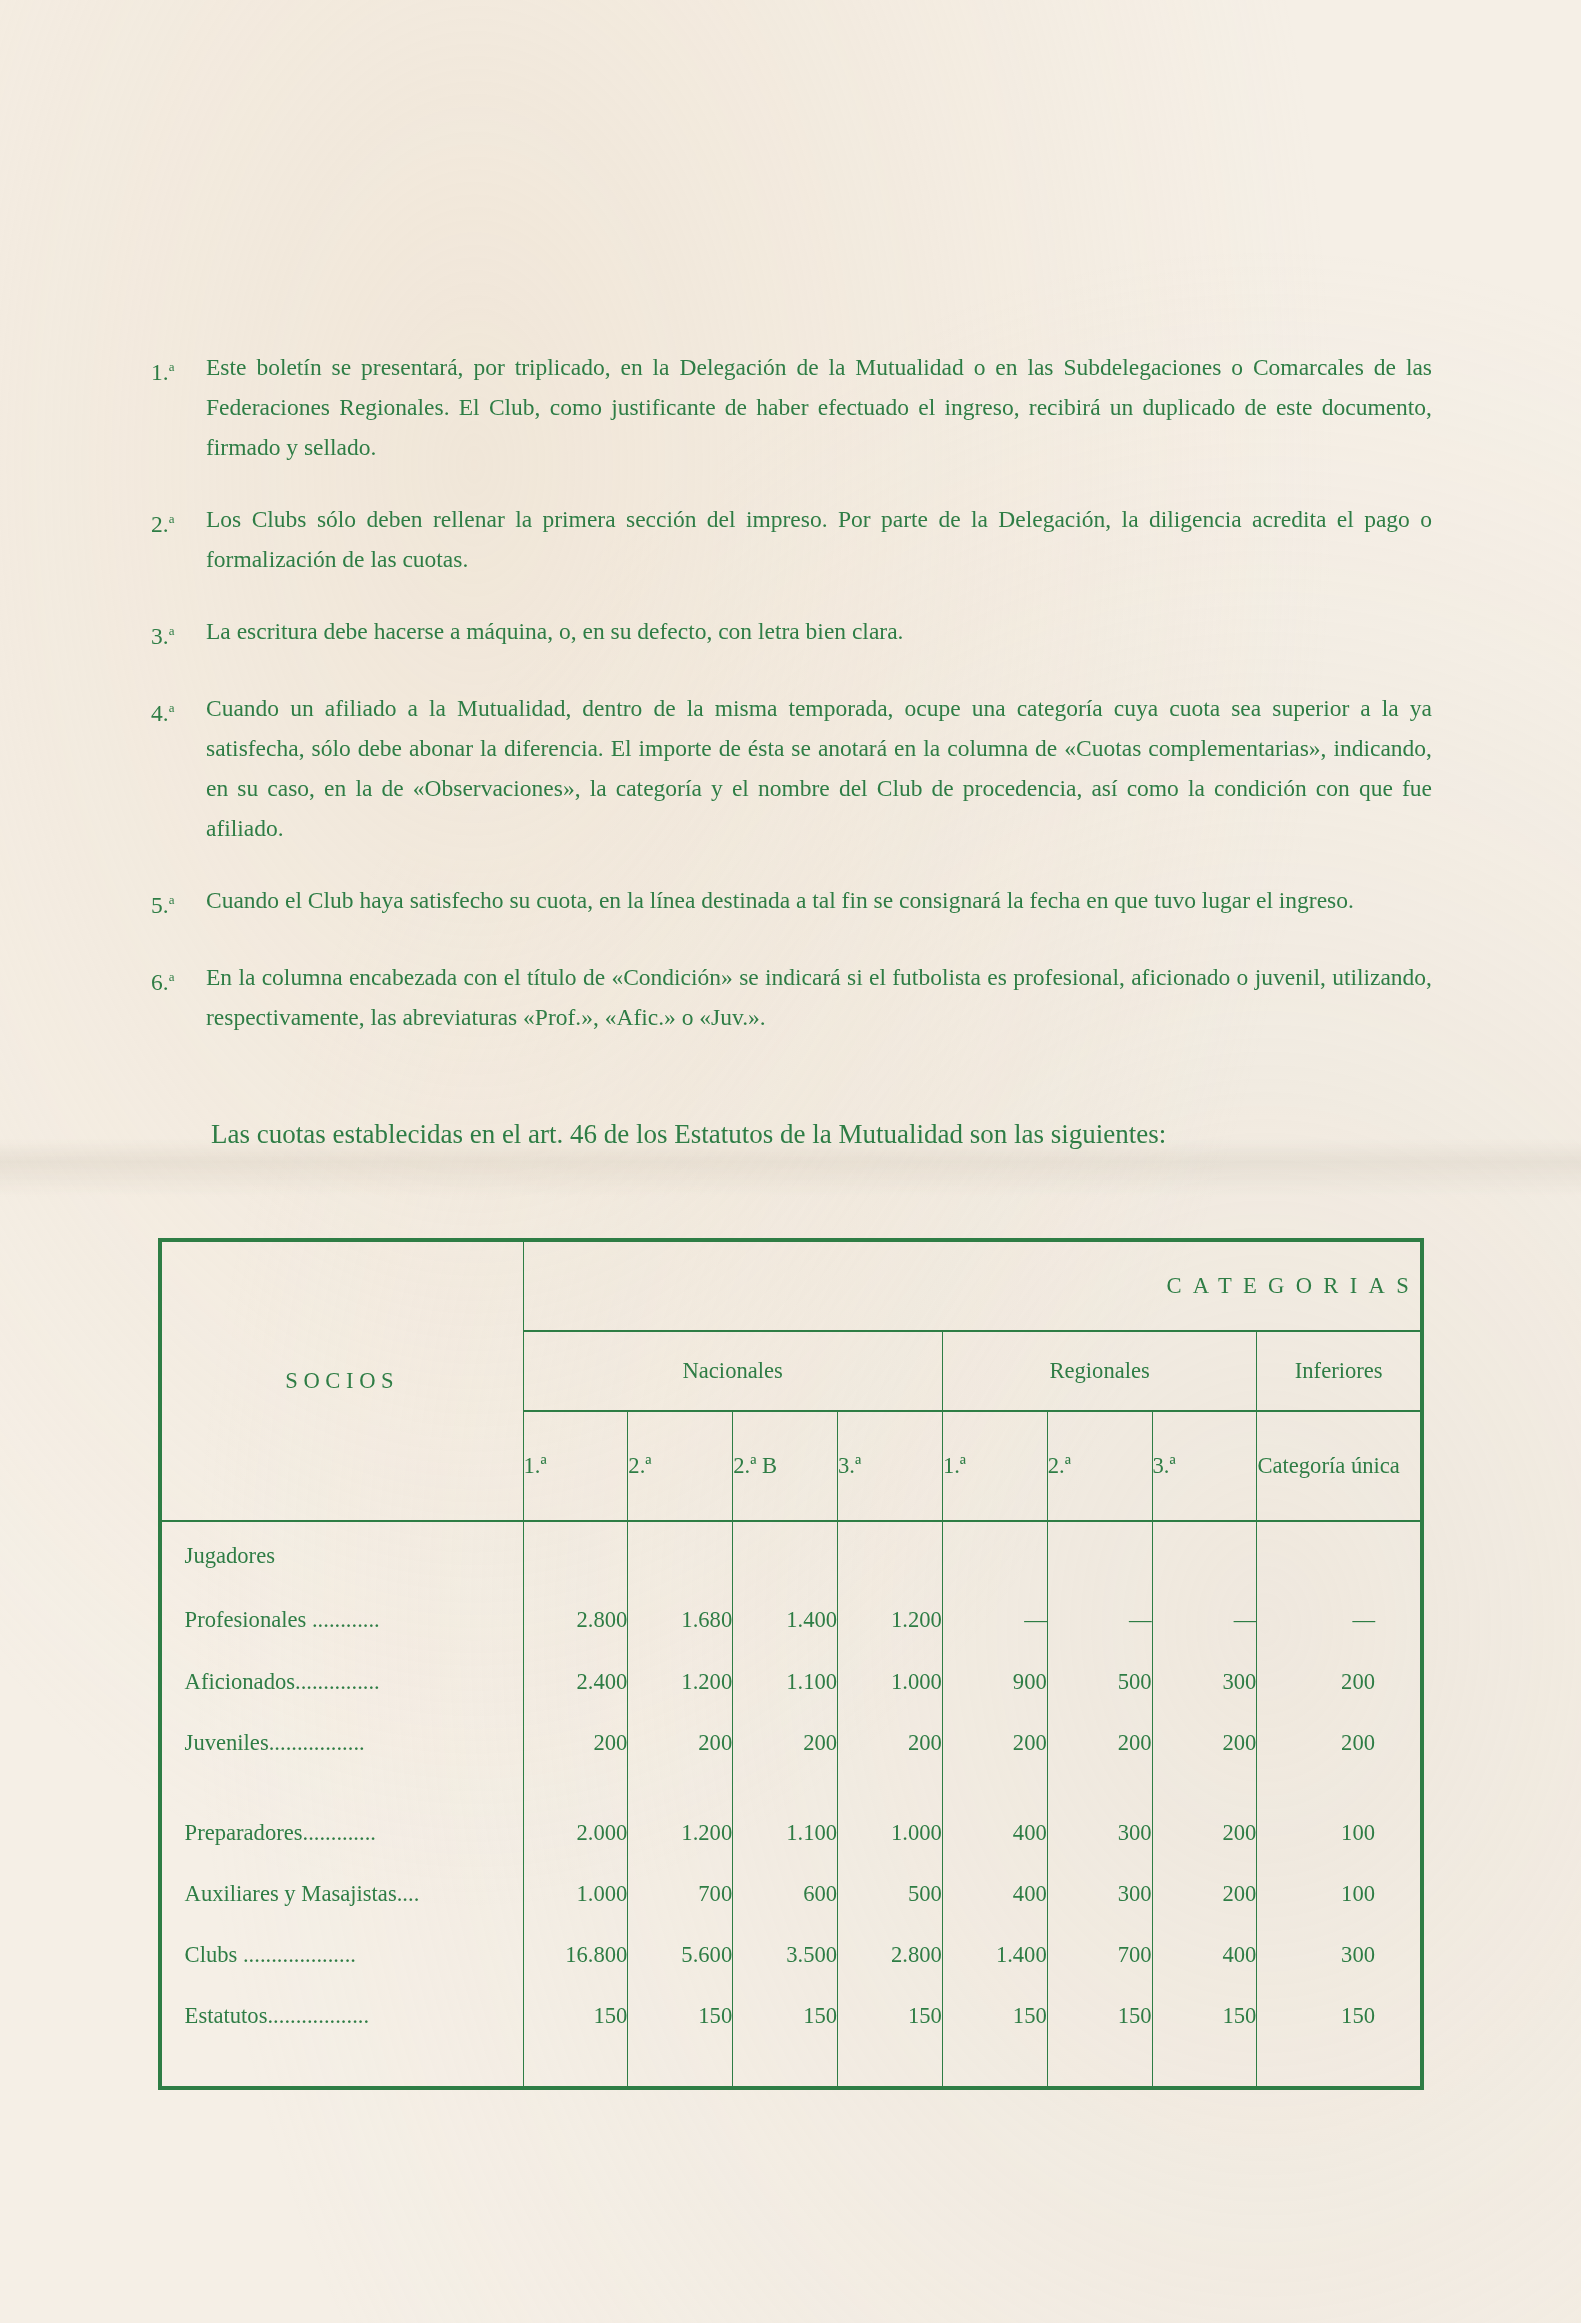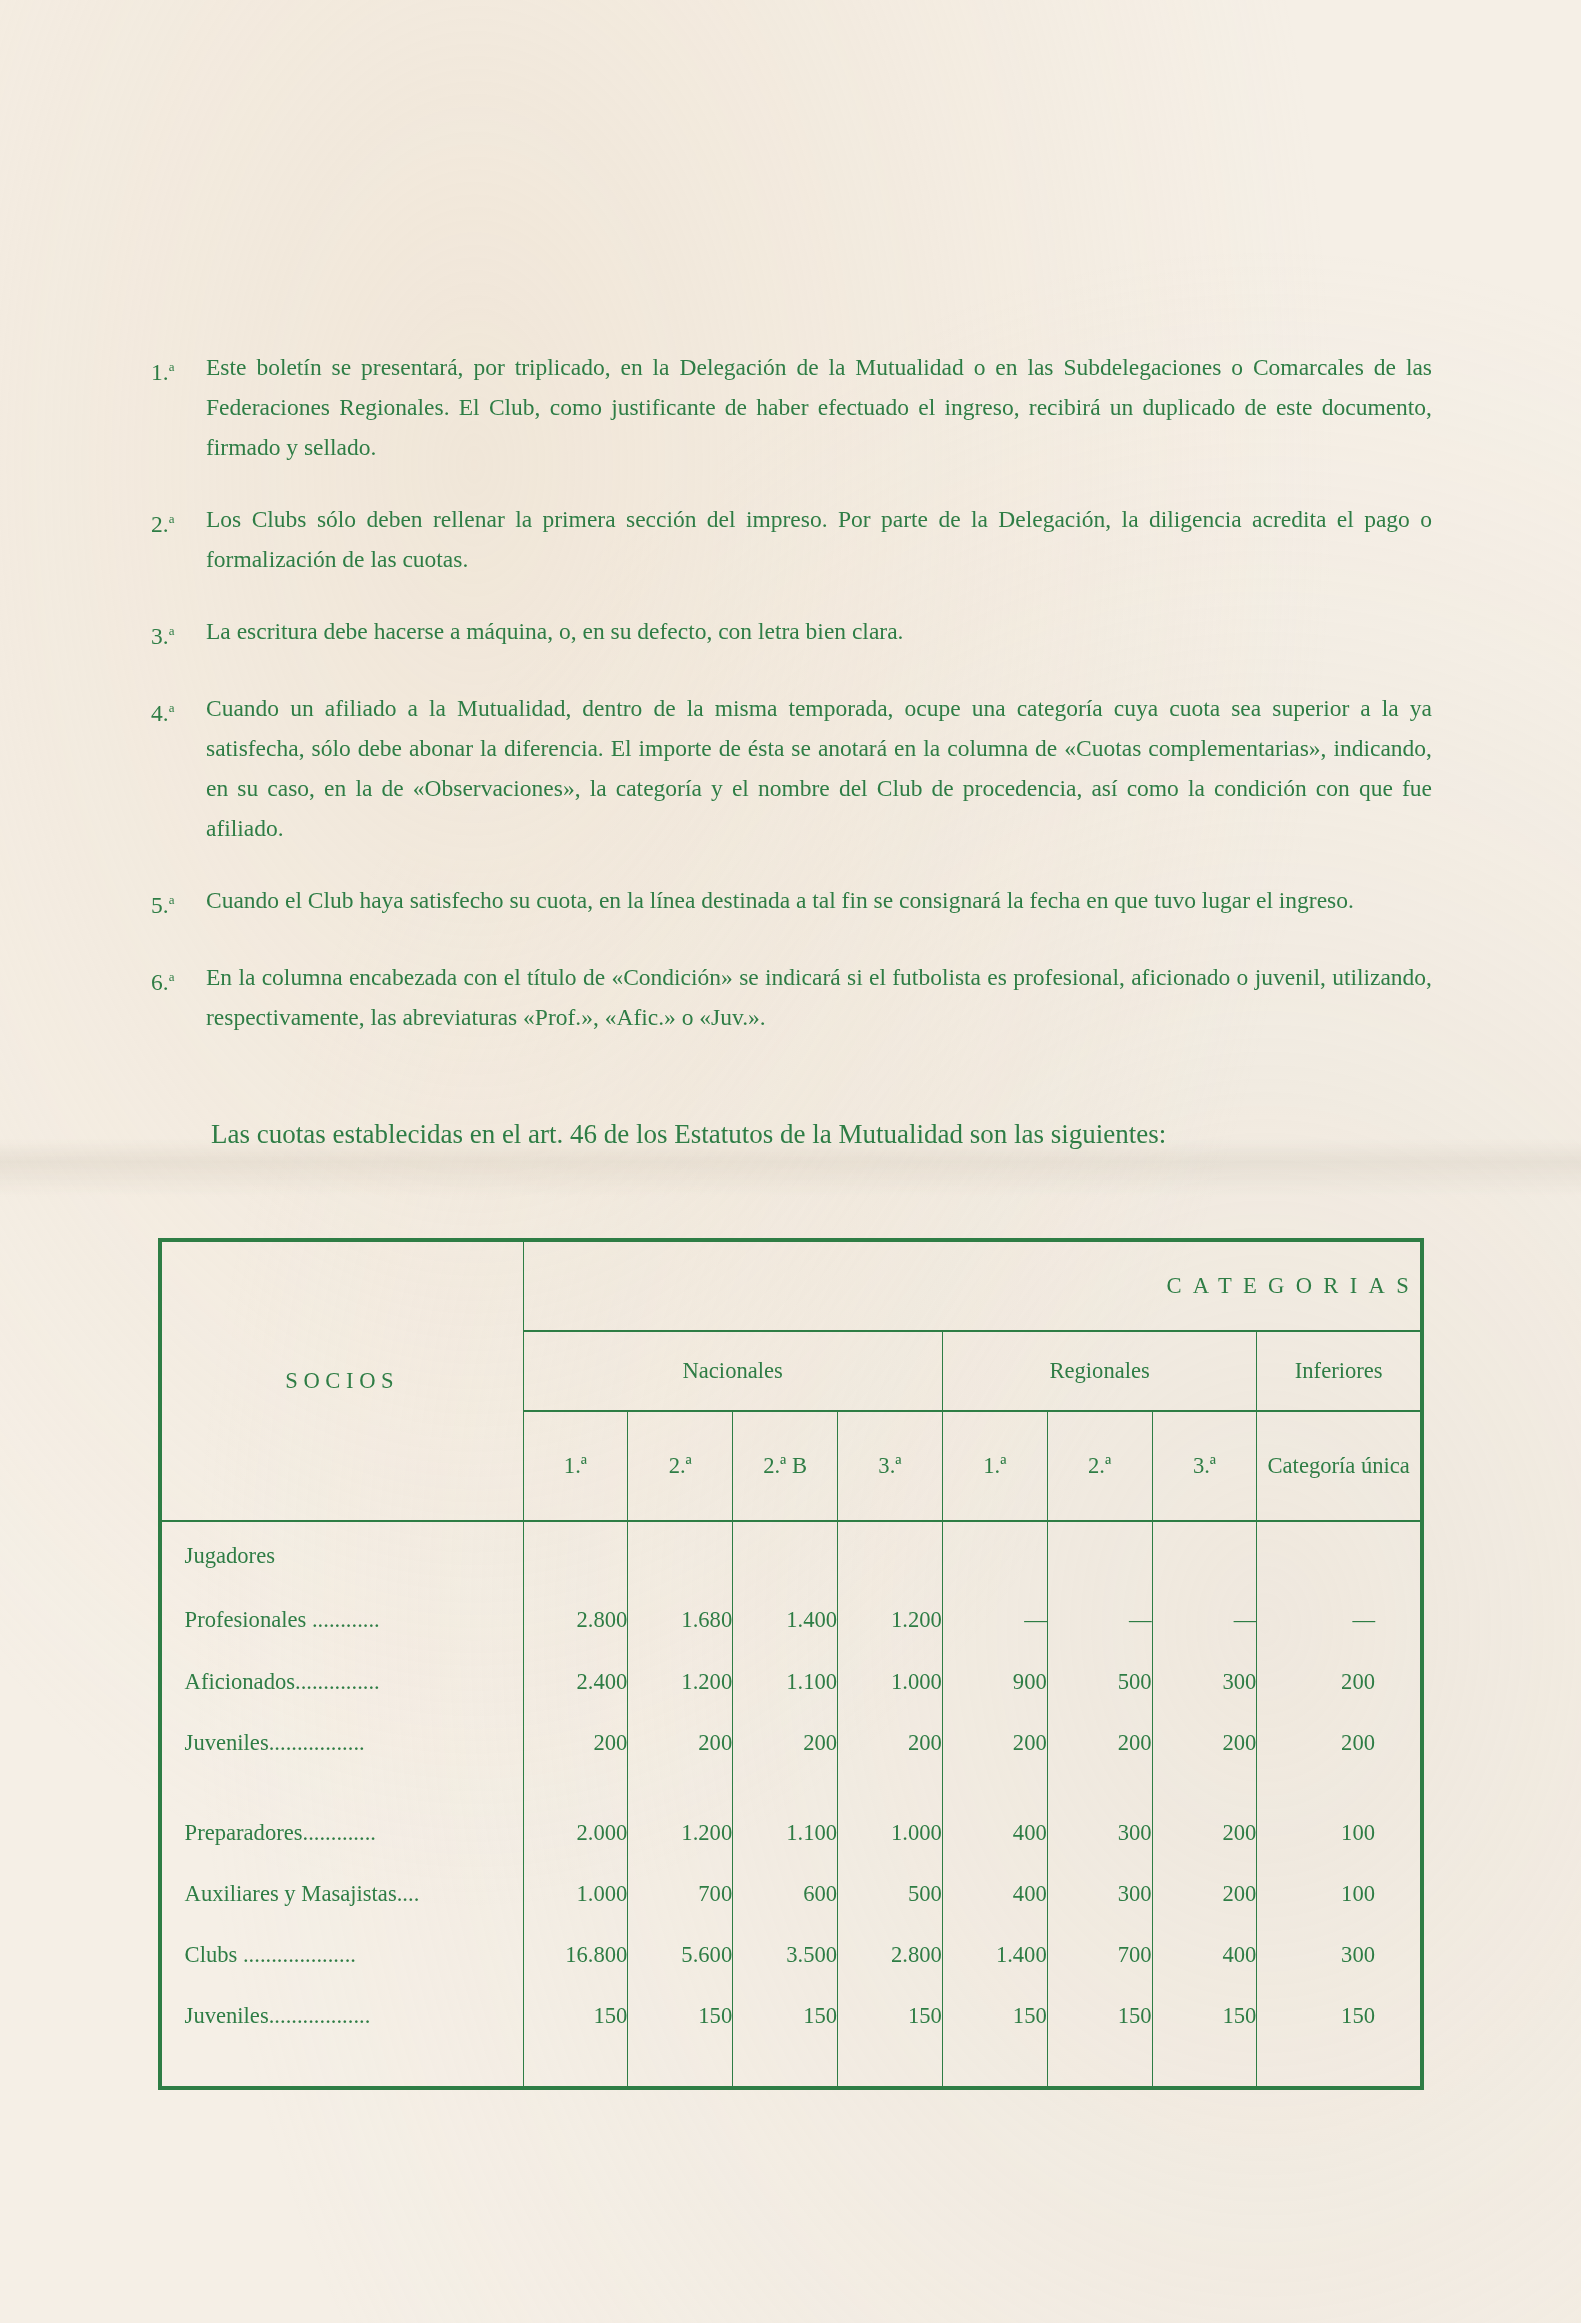--- a/index.html
+++ b/index.html
@@ -25,21 +25,21 @@
     border-collapse:collapse; border:4.7px solid #2e7d45; table-layout:fixed;
   }
   table.cuotas td, table.cuotas th {
     font-weight:normal; padding:0; color:#2e7d45; font-size:22.6px;
   }
   .col-socios { width:363px; border-right:1.9px solid #2e7d45; }
   .vline { border-left:1.9px solid #2e7d45; }
   .hline-b { border-bottom:2.8px solid #2e7d45; }
   .hdr-cat { text-align:right; letter-spacing:11.3px; font-size:24.5px; height:85px; }
   .hdr-grp { text-align:center; height:75px; }
-  .hdr-sub { text-align:center; height:104px;border-radius:26px; }
+  .hdr-sub { text-align:left; height:104px;border-radius:26px; }
   .socios-lbl { text-align:center; letter-spacing:5.6px; font-size:24.5px; }
   .row td { height:59px; }
   .row td.val { text-align:right; }
   .row td.val.last { text-align:right; padding-right:45px; }
   .row td.lbl { padding-left:22.6px; white-space:nowrap; overflow:hidden; }
   .bold { font-weight:bold; }
   .group-hdr td { height:66px; padding-top:19px; }
   .spacer td { height:28px; }
 </style>
 </head>
@@ -190,21 +190,21 @@
         <td class="val">16.800</td>
         <td class="val vline">5.600</td>
         <td class="val vline">3.500</td>
         <td class="val vline">2.800</td>
         <td class="val vline">1.400</td>
         <td class="val vline">700</td>
         <td class="val vline">400</td>
         <td class="val vline last">300</td>
       </tr>
       <tr class="row">
-        <td class="col-socios lbl bold">Juveniles..................</td>
+        <td class="col-socios lbl bold">Estatutos..................</td>
         <td class="val">150</td>
         <td class="val vline">150</td>
         <td class="val vline">150</td>
         <td class="val vline">150</td>
         <td class="val vline">150</td>
         <td class="val vline">150</td>
         <td class="val vline">150</td>
         <td class="val vline last">150</td>
       </tr>
     </tbody>

